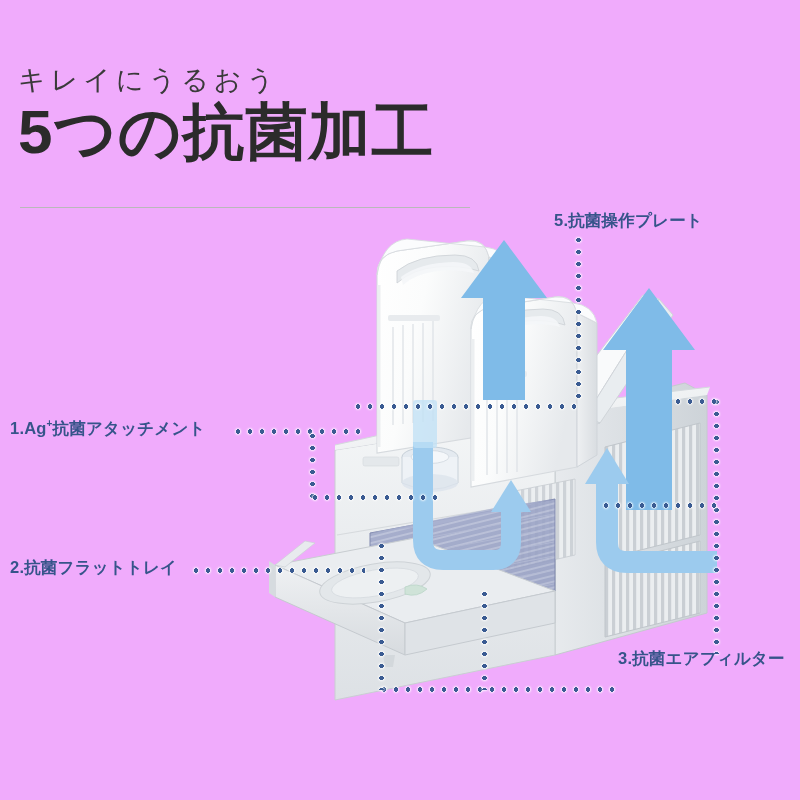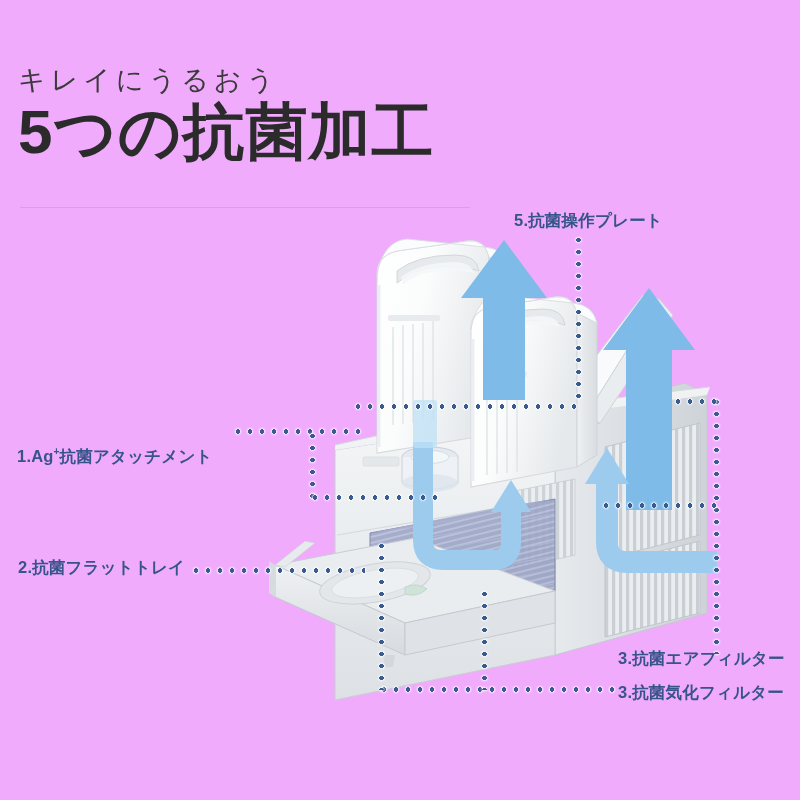--- a/index.html
+++ b/index.html
@@ -25,25 +25,25 @@
   .title-rule{
     position:absolute;left:20px;top:207px;width:450px;height:1px;background:#b9b9b9;
   }
 
   
   .label{
     position:absolute;color:#36548a;font-size:16.5px;font-weight:700;
     white-space:nowrap;letter-spacing:.2px;line-height:1;
   }
   .label sup{font-size:10px;vertical-align:super;}
-  #label-1{left:17px;top:419px;margin-top:28px;}
-  #label-2{left:10px;top:559px;margin-left:8px;}
+  #label-1{left:10px;top:419px;}
+  #label-2{left:10px;top:559px;}
   #label-3{left:618px;top:684px;}
   #label-4{left:618px;top:650px;}
-  #label-5{left:514px;top:212px;}
+  #label-5{left:554px;top:212px;}
 
   
   .dotline{position:absolute;}
   .dot-h{
     height:7px;
     background-image:radial-gradient(circle closest-side,#3a5b92 64%,rgba(255,255,255,0) 66%);
     background-size:12px 7px;background-repeat:repeat-x;background-position:left center;
   }
   .dot-v{
     width:7px;
@@ -291,17 +291,16 @@
   <div class="dotline dot-h halo" style="left:600px;top:502px;width:118px;"></div>
 
   <div class="dotline dot-h halo" style="left:378px;top:686px;width:238px;"></div>
   <div class="dotline dot-v halo" style="left:378px;top:540px;height:150px;"></div>
   <div class="dotline dot-v halo" style="left:481px;top:588px;height:102px;"></div>
 
   <div class="label" id="label-1">
     <span>1.Ag</span><sup>+</sup><span>抗菌アタッチメント</span>
   </div>
   <div class="label" id="label-2">2.抗菌フラットトレイ</div>
-  <div class="label" id="label-3">3.抗菌気化フィルター</div>
   <div class="label" id="label-4">3.抗菌エアフィルター</div>
   <div class="label" id="label-5">5.抗菌操作プレート</div>
 
 </div>
 
 </body></html>

